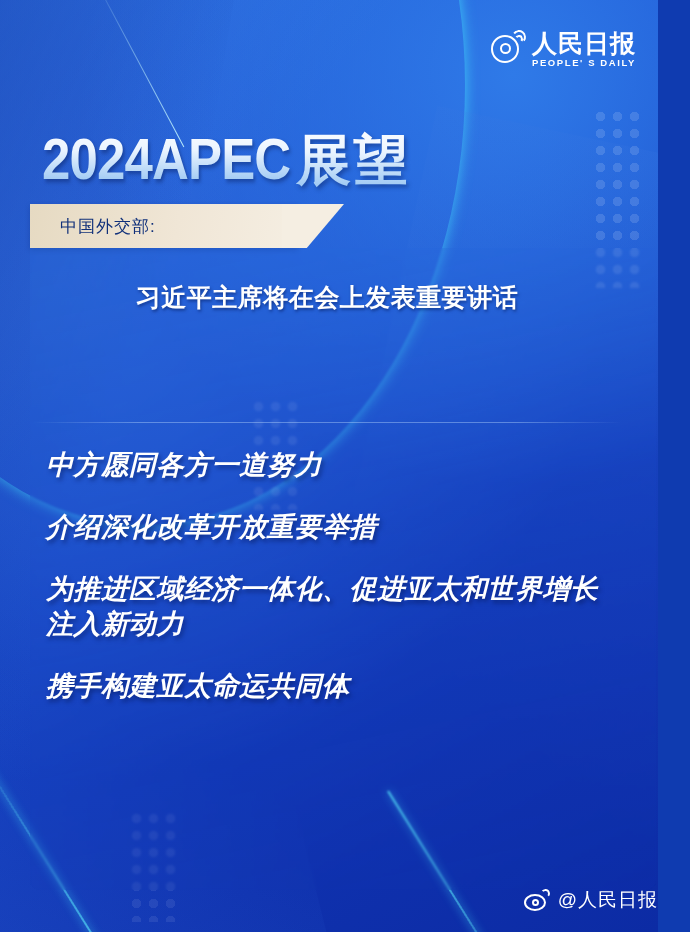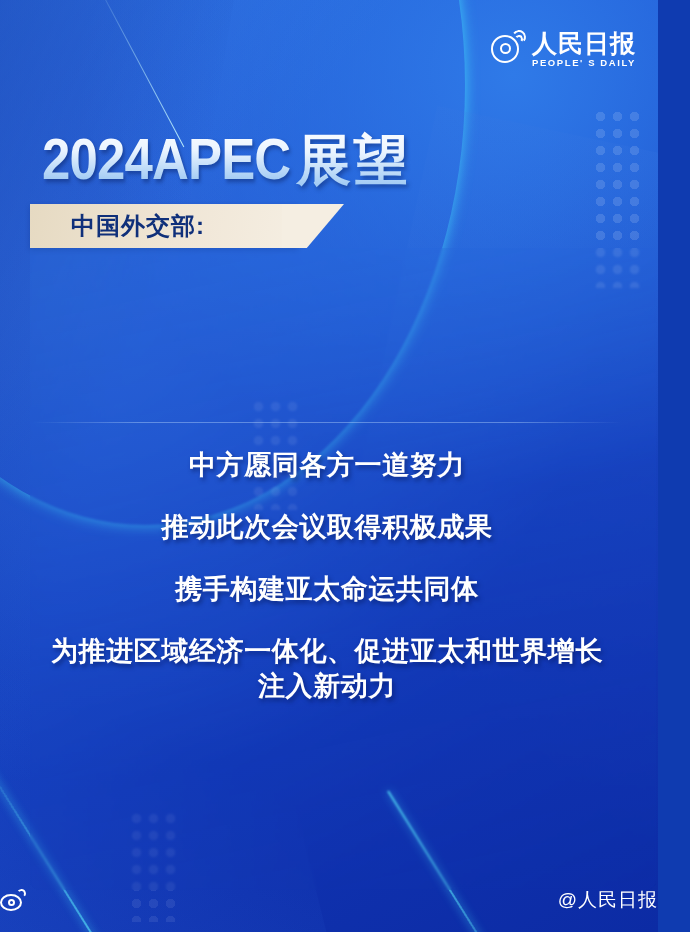--- a/index.html
+++ b/index.html
@@ -179,22 +179,22 @@
   }
   .source-banner::after{
     content:"";
     position:absolute; right:-46px; top:0;
     width:62px; height:44px;
     background:linear-gradient(100deg,#f5eee2,#f5eee2);
     clip-path:polygon(0 0, 100% 0, 40% 100%, 0% 100%);
   }
   .source-text{
     position:relative; z-index:2;
-    margin-left:41px;
-    color:#10307a; font-size:24px; font-weight:bold; letter-spacing:1px;
+    margin-left:30px;
+    color:#10307a; font-size:17px; font-weight:normal; letter-spacing:1px;
   }
 
   
   .panel{
     position:absolute; left:30px; top:248px;
     width:626px; height:642px;
     border-radius:0 0 10px 10px;
     background:linear-gradient(168deg, rgba(41,110,225,.30) 0%, rgba(25,72,200,.22) 45%, rgba(16,50,175,.16) 100%);
     backdrop-filter:blur(1px);
   }
@@ -219,32 +219,32 @@
     background:linear-gradient(90deg, rgba(190,220,255,0), rgba(190,220,255,.40) 18%, rgba(190,220,255,.40) 82%, rgba(190,220,255,0));
   }
 
   
   .bullets{
     position:absolute; left:46px; right:50px; top:448px;
     display:flex; flex-direction:column;
     gap:27px;
   }
   .bullet{
-    text-align:center;
     color:#ffffff;
     font-size:27px; font-weight:bold;
     line-height:1.30;
     letter-spacing:.6px;
     text-shadow:2px 3px 4px rgba(5,22,85,.55);
+    font-style:italic;
   }
 
   
   .footer{
     position:absolute; left:0; right:0; bottom:19px;
-    display:flex; align-items:center; justify-content:space-between; gap:8px;
+    display:flex; align-items:center; justify-content:flex-end; gap:8px;
   }
   .weibo-icon{
     position:relative; width:26px; height:22px;
   }
   .weibo-icon .wb-body{
     position:absolute; left:0; bottom:0;
     width:22px; height:17px;
     border-radius:50% 50% 50% 50%;
     border:2.2px solid #fff;
   }
@@ -302,27 +302,28 @@
     <span class="title-en">2024APEC</span>
     <span class="title-cn">展望</span>
   </div>
 
   <div class="source-banner">
     <span class="source-text">中国外交部:</span>
   </div>
 
   <div class="panel"></div>
 
+  <div class="headline">习近平主席将在会上发表重要讲话</div>
   <div class="divider"></div>
 
   <div class="bullets">
     <div class="bullet">中方愿同各方一道努力</div>
-    <div class="bullet">推动此次会议取得积极成果</div>
+    <div class="bullet">介绍深化改革开放重要举措</div>
+    <div class="bullet">为推进区域经济一体化、促进亚太和世界增长注入新动力</div>
     <div class="bullet">携手构建亚太命运共同体</div>
-    <div class="bullet">为推进区域经济一体化、促进亚太和世界增长注入新动力</div>
   </div>
 
   <div class="footer">
     <span class="weibo-icon">
       <span class="wb-body"></span>
       <span class="wb-eye"></span>
       <span class="wb-wave"></span>
     </span>
     <span class="footer-text">@人民日报</span>
   </div>

